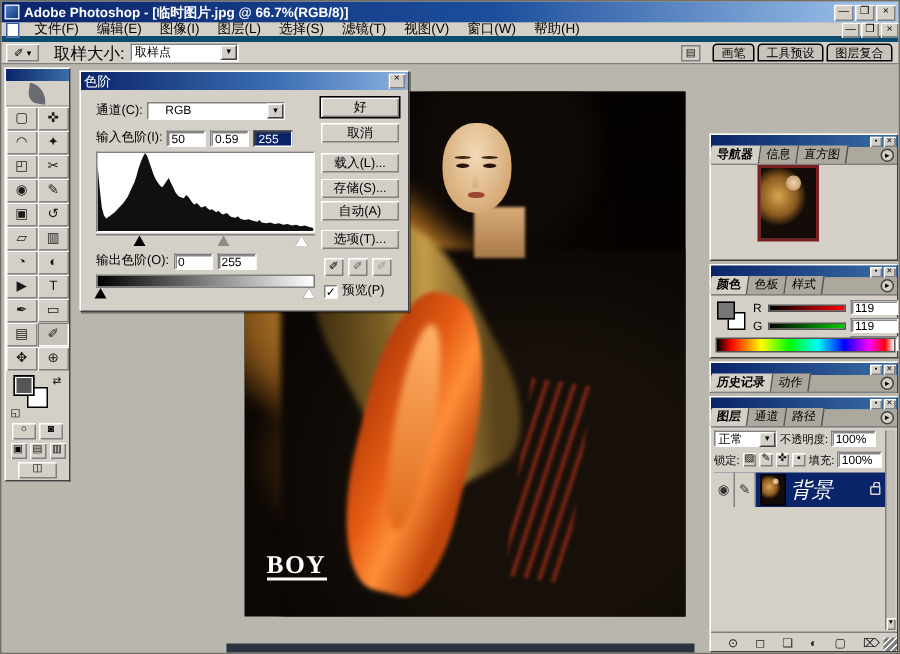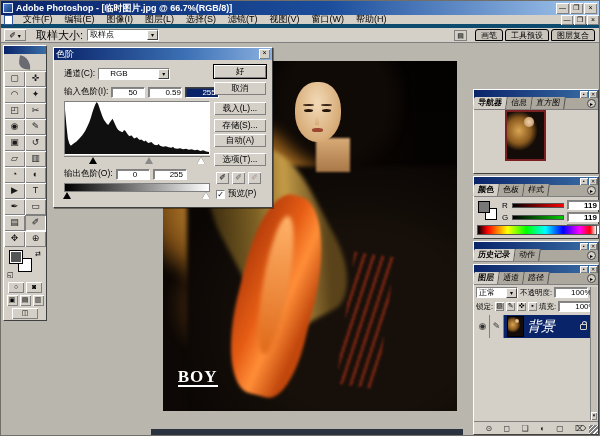--- a/index.html
+++ b/index.html
@@ -1,19 +1,19 @@
 <!DOCTYPE html>
 <html><head>
 <meta charset="utf-8">
 <style>
   * { margin:0; padding:0; box-sizing:border-box; font-family:"Liberation Sans","DejaVu Sans",sans-serif; }
   html,body { width:600px; height:436px; overflow:hidden; }
   #app { position:relative; width:600px; height:436px; background:#b9b6ae; border:1px solid #716f67; overflow:hidden; }
   .out2 { box-shadow: inset 1px 1px 0 #ffffff, inset -1px -1px 0 #808080; background:#d4d0c8; }
-  .tbox { background:#fff; border:1px solid; border-color:#808080 #fff #fff #808080; box-shadow: inset 1px 1px 0 #404040a0; font-size:8px; line-height:10px; padding:0 16px; color:#000; }
+  .tbox { background:#fff; border:1px solid; border-color:#808080 #fff #fff #808080; box-shadow: inset 1px 1px 0 #404040a0; font-size:8px; line-height:10px; padding:0 2px; color:#000; }
   
   #titlebar { position:absolute; left:0; top:0; width:100%; height:14px; background:linear-gradient(to right,#0a246a,#1c4e9c 55%,#a6caf0); display:flex; align-items:center; padding:0 2px; }
   #titlebar .ticon { width:10px; height:10px; background:linear-gradient(135deg,#4e7fd0,#123b7a); border:1px solid #dce6f5; margin-right:3px; }
   #titlebar .ttext { color:#fff; font-size:9px; font-weight:bold; white-space:nowrap; letter-spacing:0; }
   .winbtns { margin-left:auto; display:flex; gap:1px; }
   .winbtn { width:13px; height:11px; font-size:7px; line-height:9px; text-align:center; color:#000; }
   
   #menubar { position:absolute; left:0; top:14px; width:100%; height:13px; background:#d4d0c8; display:flex; align-items:center; border-bottom:4px solid #0c4a6e; }
   #menubar .dicon { width:9px; height:10px; background:#fff; border:1px solid #385a9c; margin:0 4px 0 3px; }
   .menu-item { font-size:9px; padding:0 6px; color:#000; white-space:nowrap; }
@@ -68,21 +68,21 @@
   #swd { position:absolute; left:3px; top:24px; font-size:7px; }
   .mini-row { display:flex; justify-content:center; gap:2px; padding:1px 0; }
   .mini-btn { height:11px; font-size:7px; line-height:10px; text-align:center; box-shadow: inset 1px 1px 0 #fff, inset -1px -1px 0 #808080; padding:0 2px; }
   
   #levels { position:absolute; left:52px; top:4px; width:220px; height:161px; background:#d4d0c8; border:1px solid; border-color:#fff #404040 #404040 #fff; box-shadow:1px 1px 0 #00000060; }
   #levels-title { height:12px; background:linear-gradient(to right,#0a246a,#3c70b4 60%,#8ab0e0); display:flex; align-items:center; padding:0 2px; }
   #levels-title span { color:#fff; font-size:9px; font-weight:normal; }
   #levels-close { margin-left:auto; width:11px; height:10px; font-size:7px; line-height:8px; text-align:center; }
   .lrow { position:absolute; display:flex; align-items:center; font-size:8.5px; }
   #lev-channel { left:10px; top:20px; }
-  #lev-channel .dropdown { width:72px; margin-left:3px;padding-left:11px; }
+  #lev-channel .dropdown { width:92px; margin-left:3px;padding-left:11px; }
   #lev-input { left:10px; top:38px; }
   .lev-field { width:26px; height:11px; margin-left:3px; }
   .lev-field.sel { background:#0a246a; color:#fff; border-color:#404040 #fff #fff #404040; }
   #histo-wrap { position:absolute; left:10px; top:53px; width:146px; height:54px; background:#fff; border:1px solid; border-color:#808080 #fff #fff #808080; }
   #histo-wrap svg { display:block; width:100%; height:100%; }
   #in-sliders { position:absolute; left:10px; top:108px; width:146px; height:8px; background:#d4d0c8; border-top:1px solid #808080; }
   .tri { position:absolute; top:0; width:0; height:0; border-left:4px solid transparent; border-right:4px solid transparent; margin-left:-4px; }
   .tri.black { border-bottom:7px solid #000; }
   .tri.gray { border-bottom:7px solid #8a8a8a; }
   .tri.white { border-bottom:7px solid #fff; filter:drop-shadow(0 0 .5px #000); }
@@ -114,21 +114,21 @@
   #nav-slider { flex:1; height:2px; background:#808080; position:relative; }
   #nav-slider .nub { position:absolute; left:46%; top:-3px; width:5px; height:8px; background:#d4d0c8; box-shadow:inset 1px 1px 0 #fff, inset -1px -1px 0 #808080; }
   #colorpal { top:133px; height:63px; }
   #cp-swatches { position:absolute; left:4px; top:24px; width:20px; height:20px; }
   #cp-fg { position:absolute; left:0; top:0; width:12px; height:12px; background:#777; border:1px solid #000; z-index:2; }
   #cp-bg { position:absolute; left:7px; top:7px; width:12px; height:12px; background:#fff; border:1px solid #000; }
   .cp-row { position:absolute; left:28px; display:flex; align-items:center; gap:3px; height:10px; }
   .cp-label { font-size:8px; width:7px; }
   .cp-slider { width:52px; height:5px; border:1px solid #555; position:relative; }
   .cp-slider .nub { position:absolute; top:4px; left:46%; width:0; height:0; border-left:3px solid transparent; border-right:3px solid transparent; border-bottom:5px solid #d4d0c8; }
-  .cp-val { width:20px; height:10px;font-weight:bold; }
+  .cp-val { width:32px; height:10px; }
   #cp-ramp { position:absolute; left:3px; bottom:3px; width:120px; height:10px; border:1px solid #555; background:linear-gradient(to right,#000 0,#f00 8%,#ff0 25%,#0f0 41%,#0ff 57%,#00f 72%,#f0f 86%,#f00 95%,#fff 100%); }
   #historypal { top:198px; height:21px; }
   #layerspal { top:221px; height:171px; }
   #blend-row { position:absolute; left:2px; top:22px; display:flex; align-items:center; gap:2px; font-size:7.5px; width:122px; }
   #blend-dd { width:42px; height:11px; }
   #lock-row { position:absolute; left:2px; top:36px; display:flex; align-items:center; gap:2px; font-size:7.5px; width:122px; }
   .lock-ic { width:9px; height:9px; font-size:7px; line-height:8px; text-align:center; box-shadow:inset 1px 1px 0 #fff, inset -1px -1px 0 #808080; }
   .opac-box { width:30px; height:11px; }
   #layer-row { position:absolute; left:2px; top:50px; width:115px; height:23px; background:#0a246a; display:flex; align-items:center; }
   .l-cell { width:14px; height:23px; background:#d4d0c8; border-right:1px solid #808080; font-size:9px; text-align:center; line-height:22px; color:#333; }

